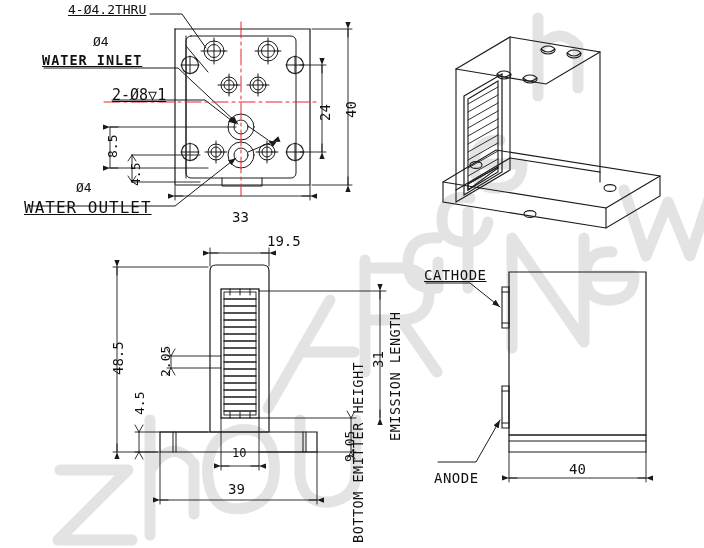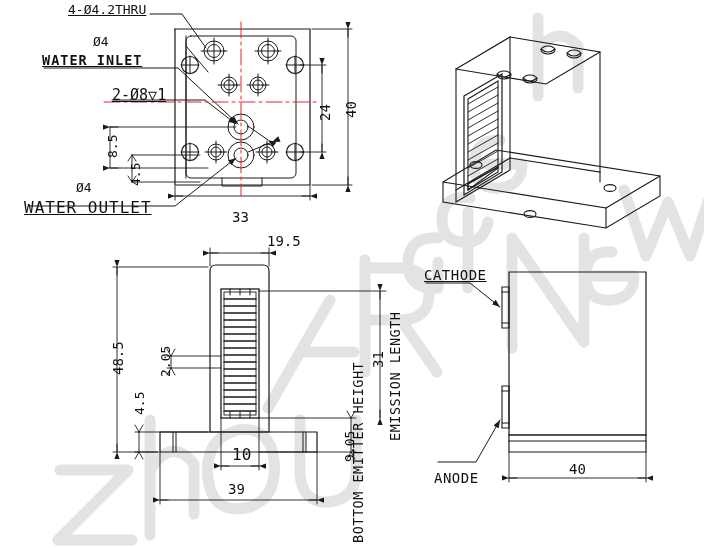--- a/index.html
+++ b/index.html
@@ -352,21 +352,21 @@
   <div class="lbl vert" style="left:344px;top:118px;font-size:14px;transform:rotate(-90deg);">40</div>
 
   <div class="lbl" style="left:223px;top:234px;font-size:14px;margin-left:44px;">19.5</div>
 
   <div class="lbl vert" style="left:111px;top:375px;font-size:14px;transform:rotate(-90deg);">48.5</div>
 
   <div class="lbl vert" style="left:159px;top:377px;font-size:13px;transform:rotate(-90deg);">2.05</div>
 
   <div class="lbl vert" style="left:133px;top:415px;font-size:13px;transform:rotate(-90deg);">4.5</div>
 
-  <div class="lbl" style="left:232px;top:447px;font-size:16px;">10</div>
+  <div class="lbl" style="left:232px;top:447px;font-size:12px;">10</div>
 
   <div class="lbl" style="left:228px;top:482px;font-size:14px;text-align:right;">39</div>
 
   <div class="lbl vert" style="left:343px;top:462px;font-size:13px;transform:rotate(-90deg);">9.05</div>
 
   <div class="lbl vert" style="left:371px;top:368px;font-size:14px;transform:rotate(-90deg);">31</div>
 
 
   <div class="lbl vert" style="left:352px;top:543px;font-size:13.5px;transform:rotate(-90deg);letter-spacing:0.5px;">BOTTOM EMITTER HEIGHT</div>
 

